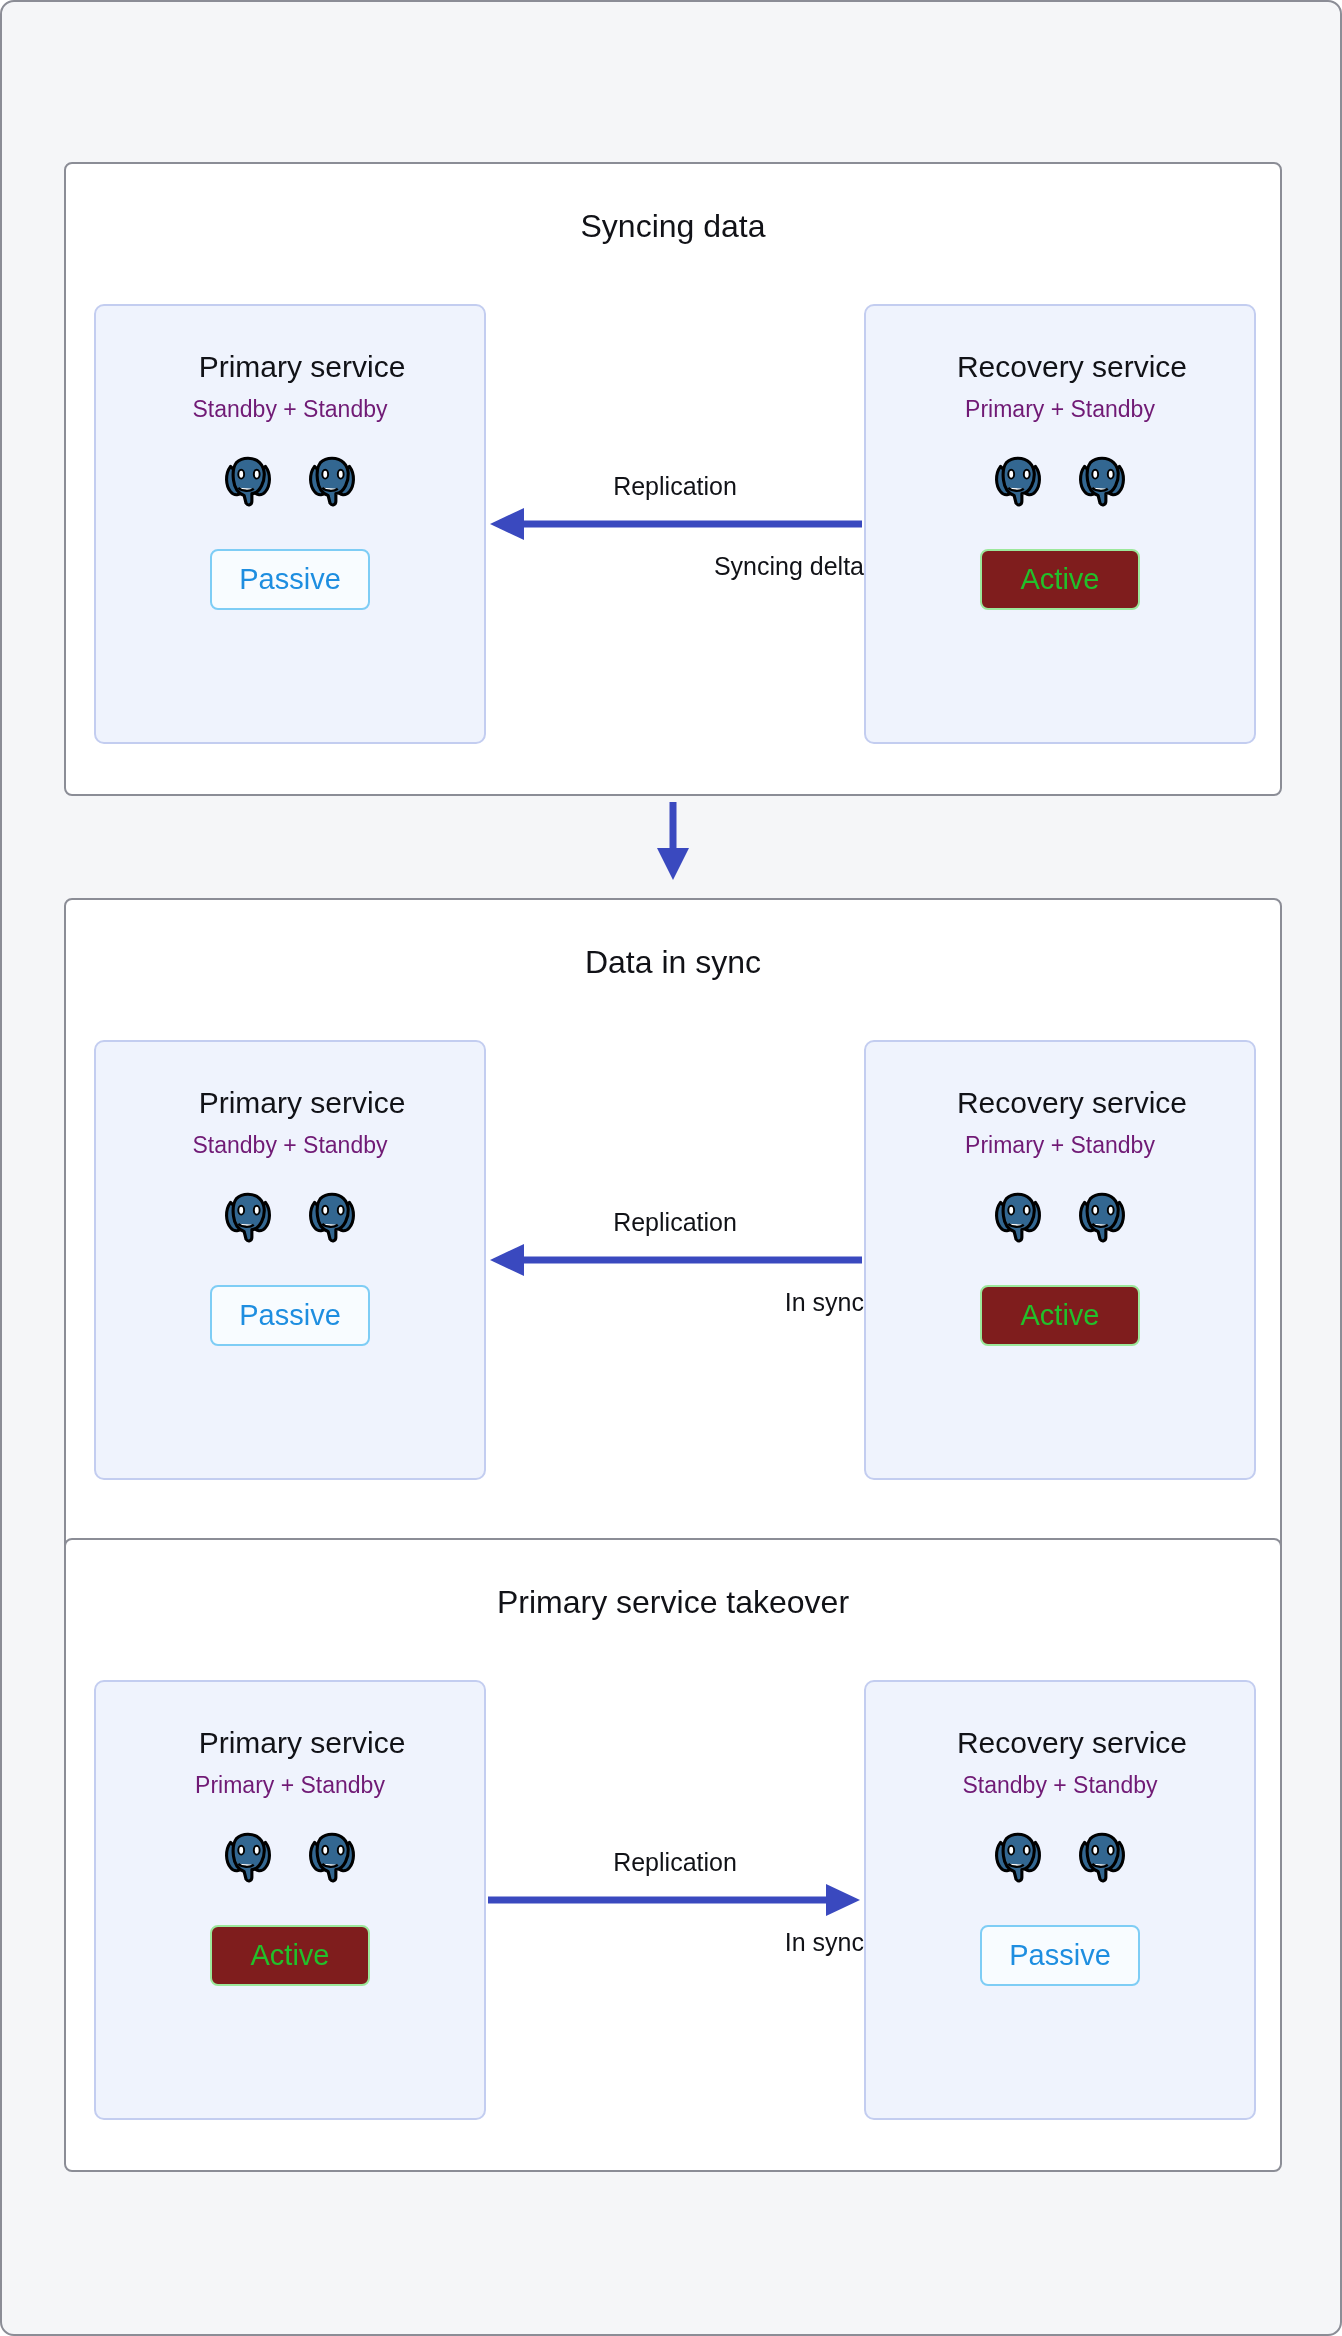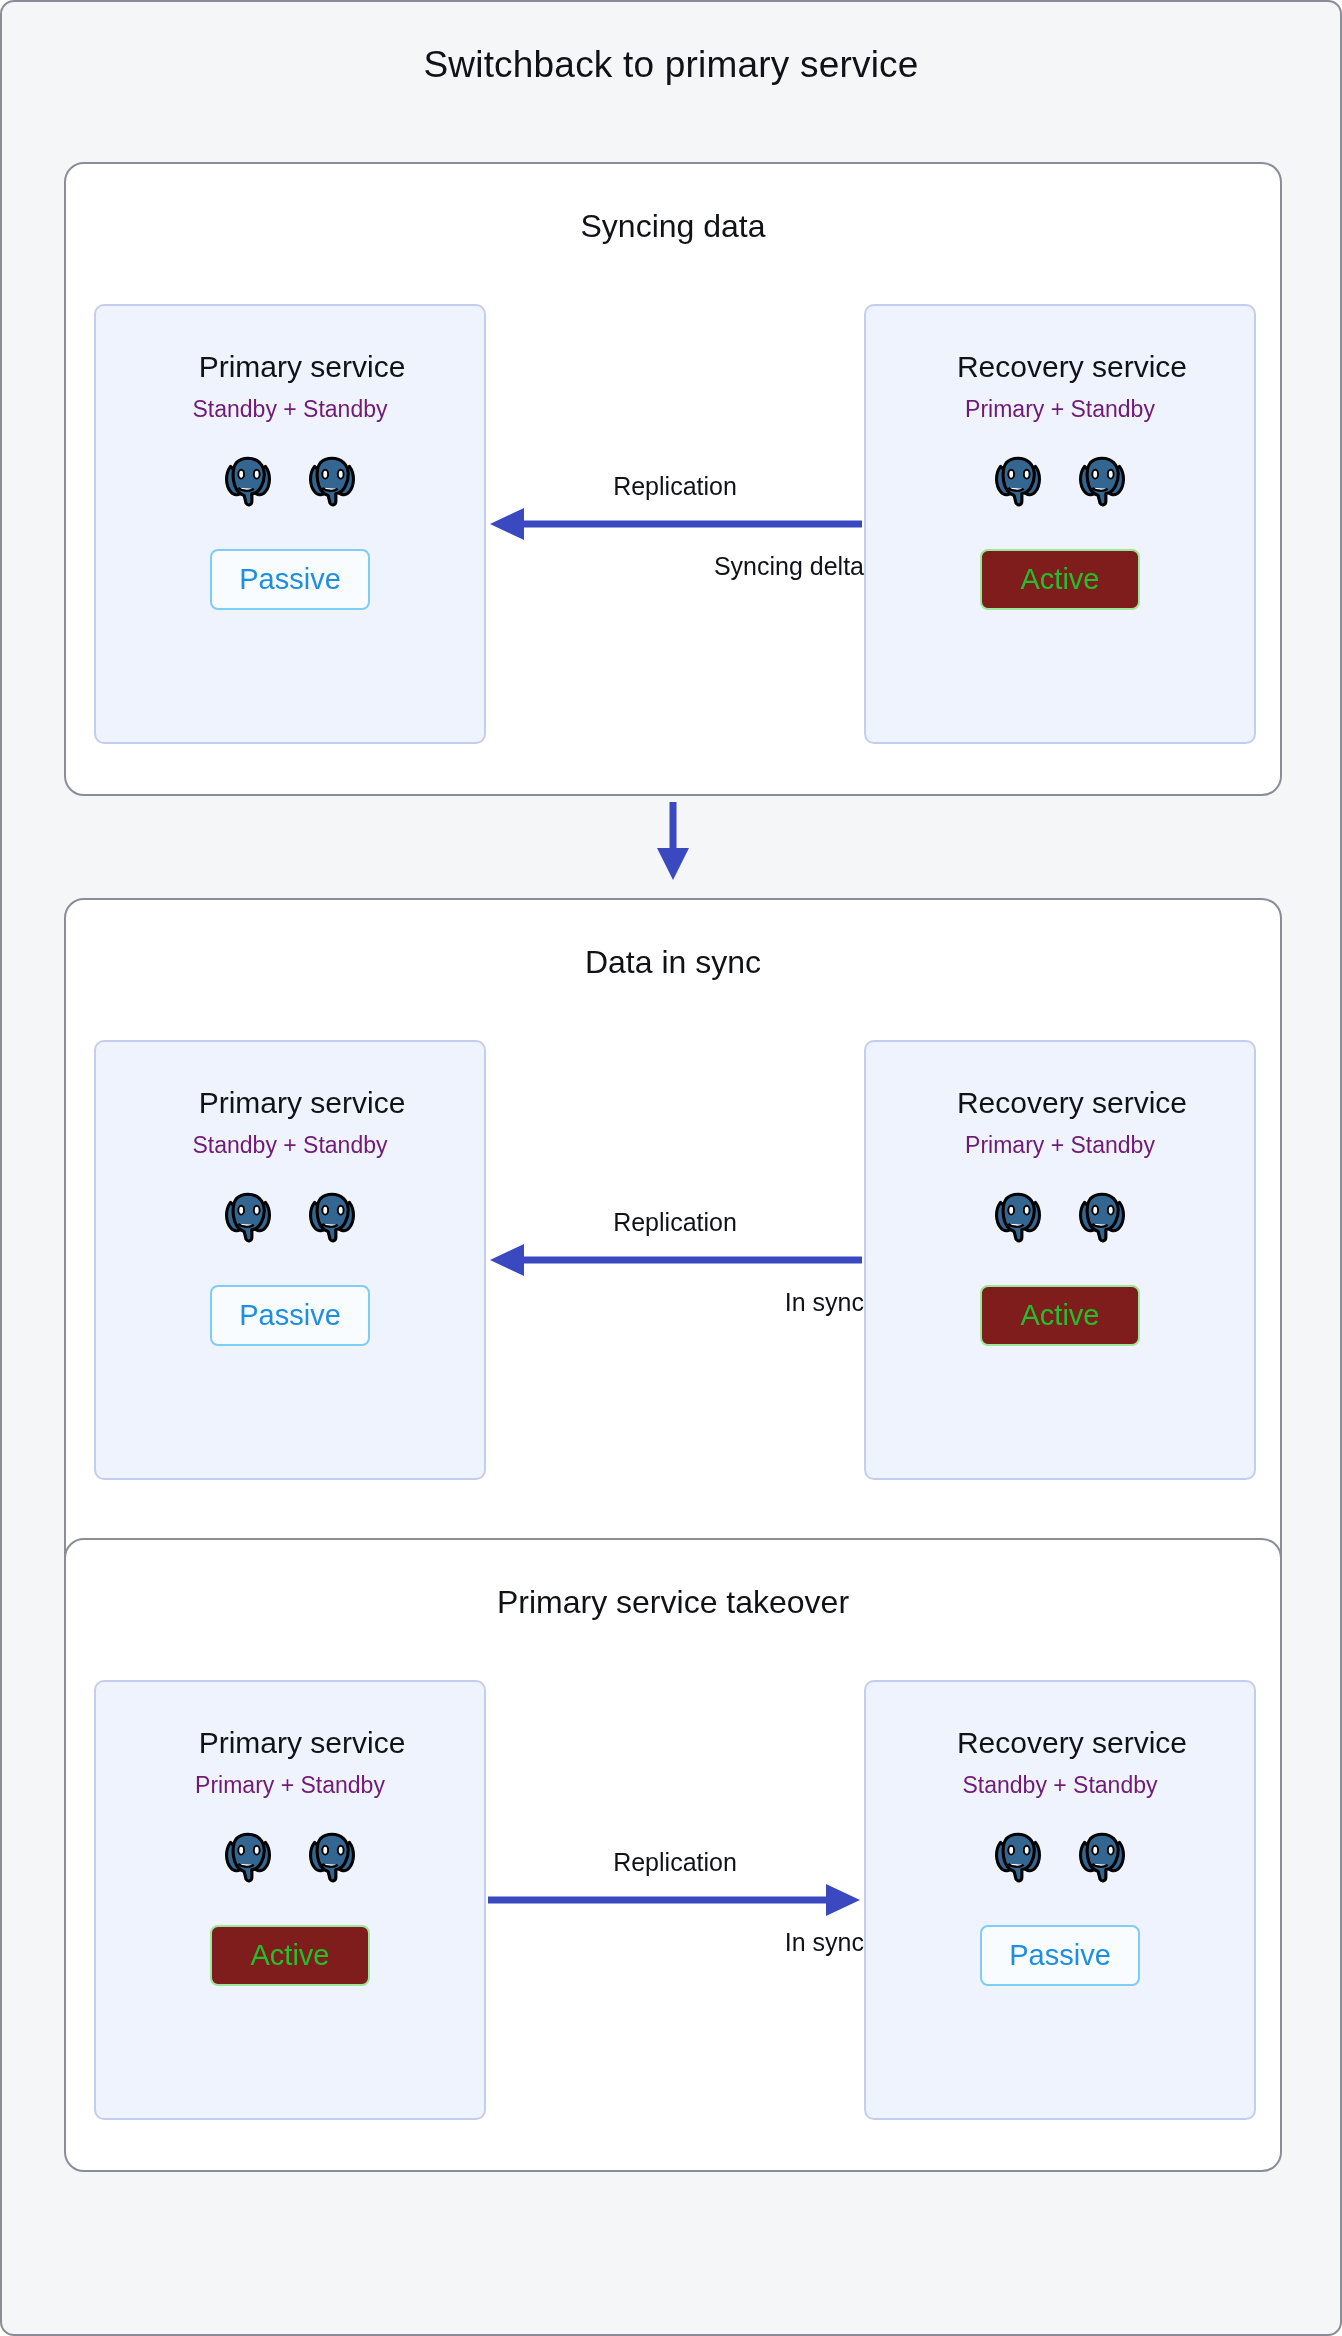--- a/index.html
+++ b/index.html
@@ -33,21 +33,21 @@
     letter-spacing: .2px;
   }
 
   
   .panel {
     position: absolute;
     left: 62px;
     width: 1218px;
     background: #ffffff;
     border: 2px solid #8b8d96;
-    border-radius: 20px;
+    border-radius: 8px;
   }
   #panel-0 { top: 160px;  height: 634px; }
   #panel-1 { top: 896px;  height: 776px; }
   #panel-2 { top: 1536px; height: 634px; }
 
   .panel-title {
     position: absolute;
     top: 44px;
     left: 0;
     width: 100%;
@@ -151,21 +151,20 @@
     height: 80px;
   }
   #step-arrow-0 { top: 800px; }
   #step-arrow-1 { top: 1536px; }
 </style>
 </head>
 <body>
 
 <div class="figure-frame">
 
-  <div class="figure-title">Switchback to primary service</div>
 
   <div class="panel" id="panel-0">
     <div class="panel-title">Syncing data</div>
 
     <div class="service-card left">
       <div class="service-name">Primary service</div>
       <div class="service-role">Standby + Standby</div>
       <div class="node-row">
         <svg class="pg-node" viewBox="0 0 64 64">
           <g stroke="#000" stroke-width="3.2" fill="#336791" stroke-linejoin="round">

